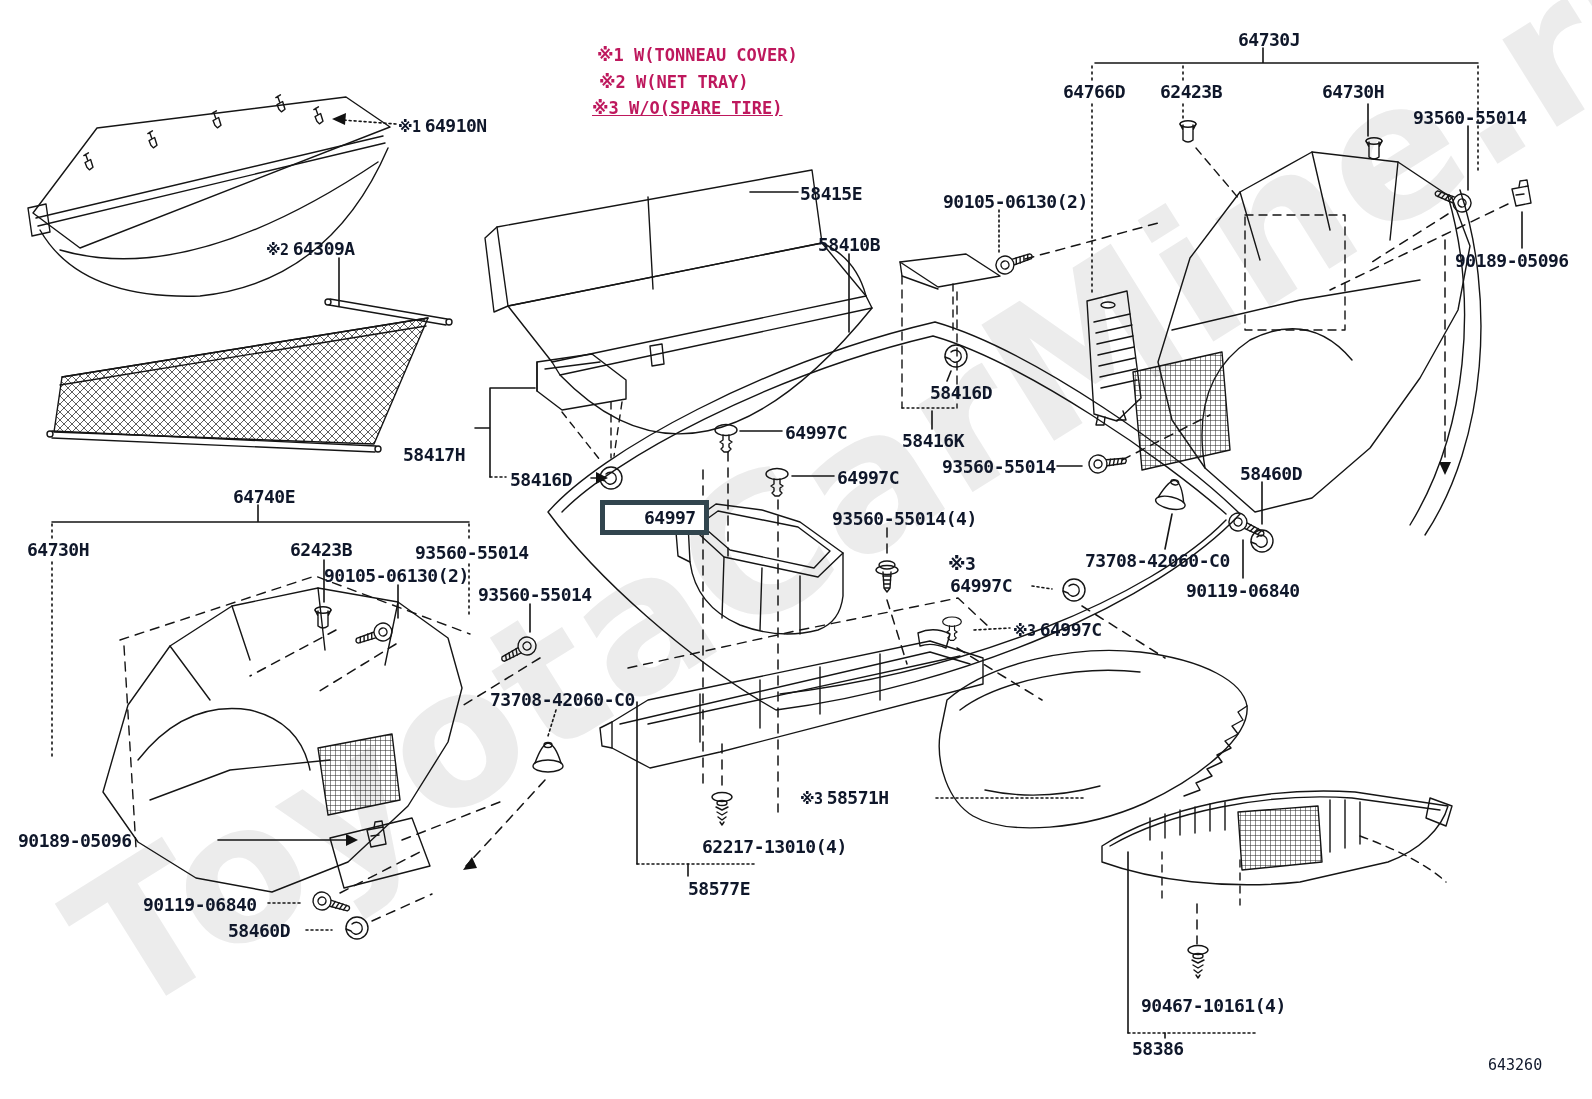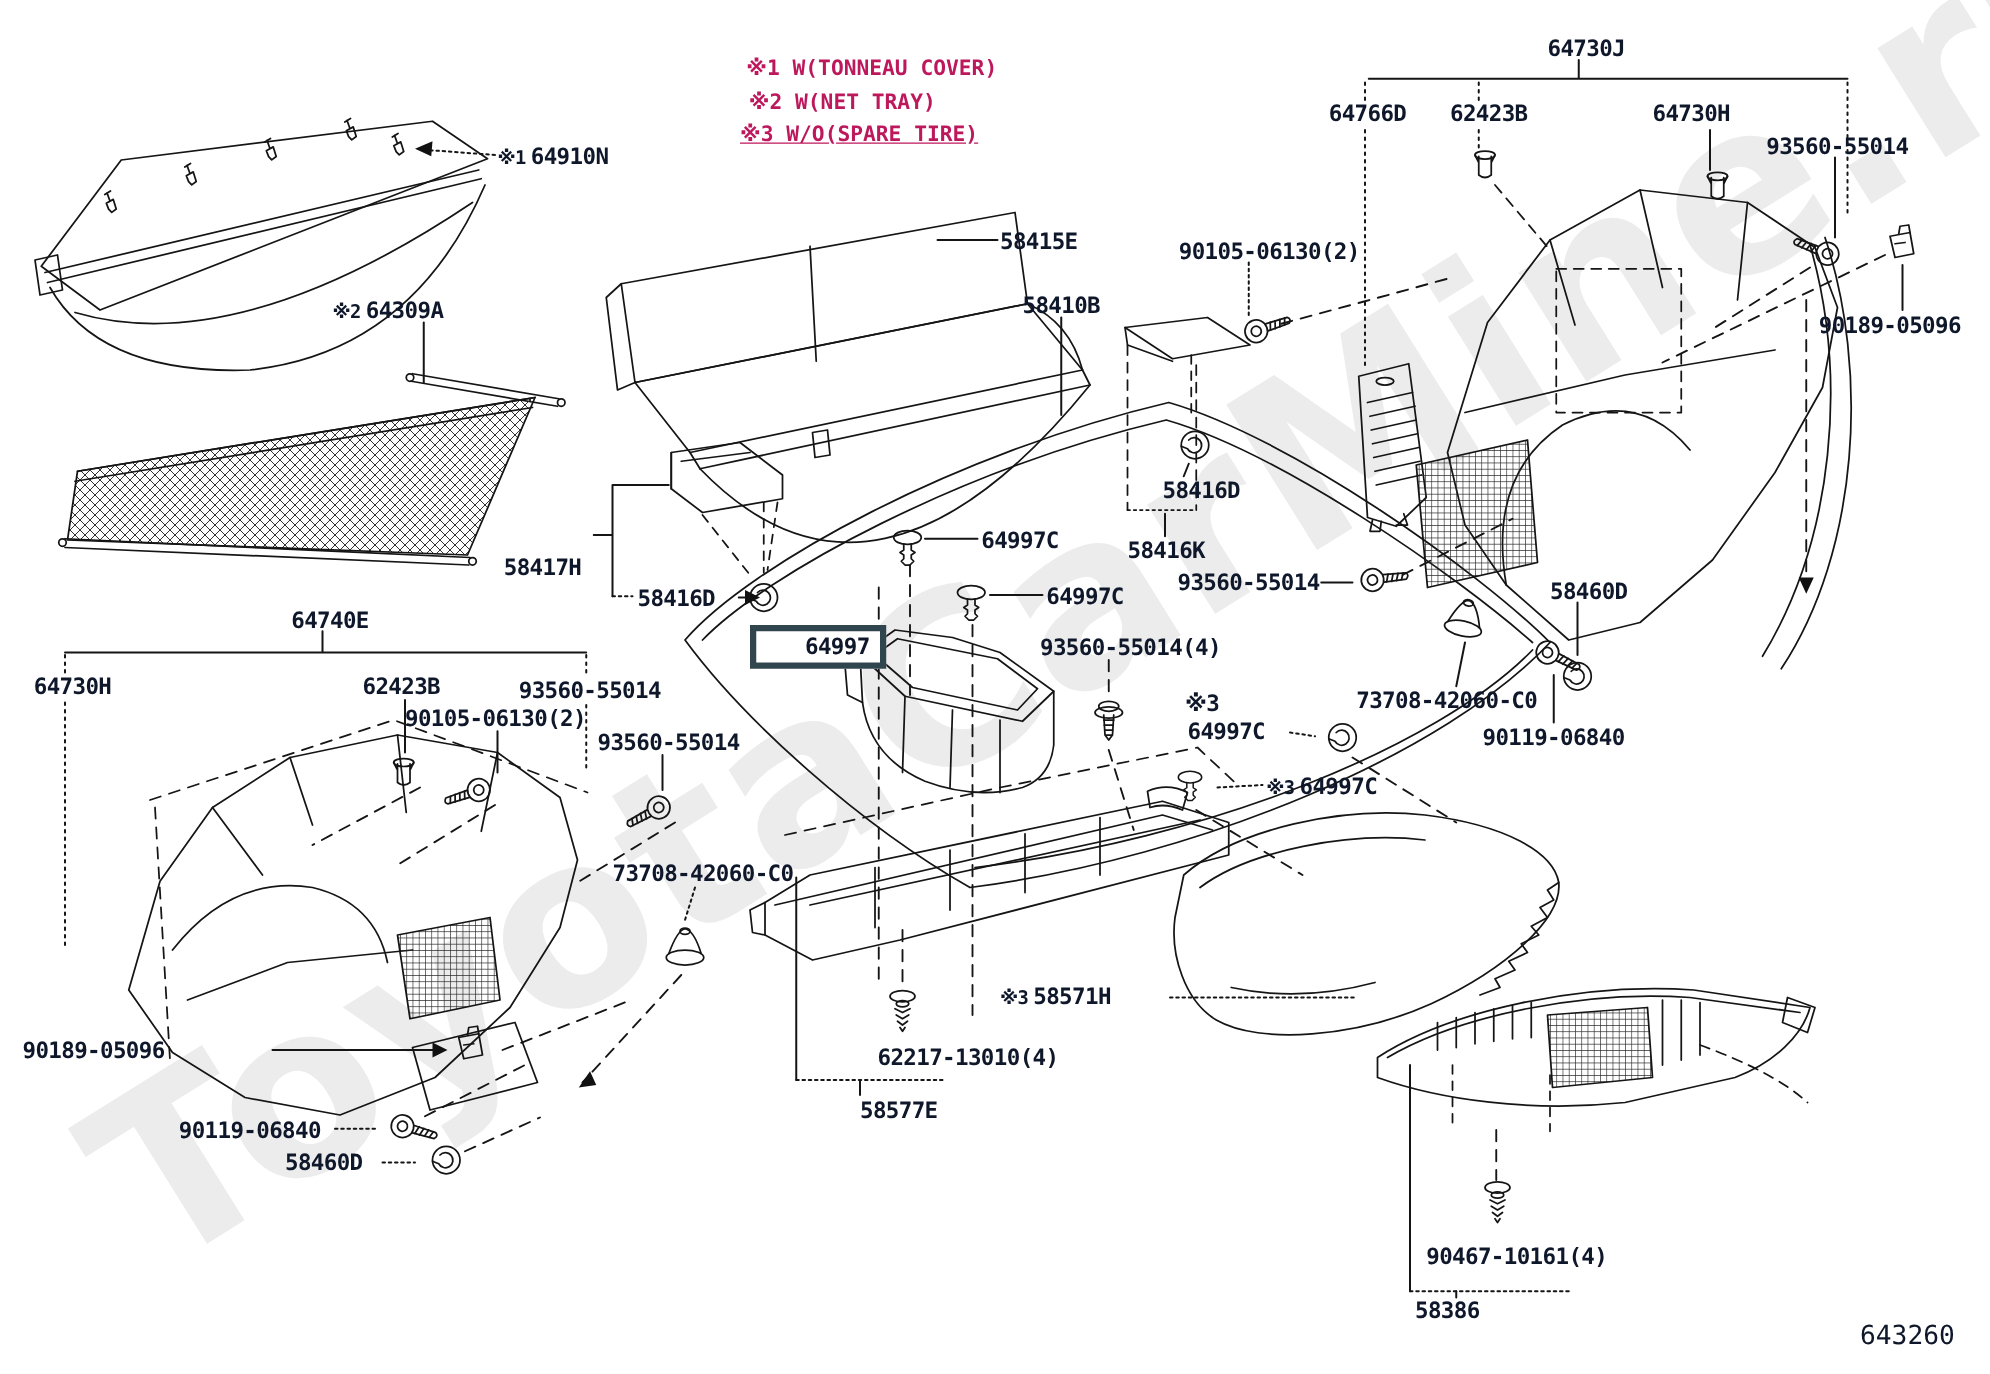--- a/index.html
+++ b/index.html
@@ -7,21 +7,21 @@
          font-family:"DejaVu Sans Mono","DejaVu Sans",monospace;}
   .wm{position:absolute;left:34px;top:872px;z-index:0;white-space:nowrap;line-height:1;
       font:700 188px "DejaVu Sans",sans-serif;color:#ececec;letter-spacing:2px;
       transform:rotate(-32deg);transform-origin:0 0;pointer-events:none;}
   svg.draw{position:absolute;left:0;top:0;z-index:1;}
   .layer{position:absolute;left:0;top:0;width:100%;height:100%;z-index:2;}
   .plabel{position:absolute;white-space:nowrap;line-height:1.05;color:#0f172a;
           font:700 18px "DejaVu Sans Mono","DejaVu Sans",monospace;letter-spacing:-0.5px;}
   .plabel .pre{font-size:15px;margin-right:4px;font-weight:700;}
   .plabel.boxed{border:5px solid #31454e;padding:2px 8px;background:#fff;}
-  .plabel.plain{font-weight:400;font-size:21px;letter-spacing:0;}
+  .plabel.plain{font-weight:400;font-size:15px;letter-spacing:0;}
   .note{position:absolute;white-space:nowrap;line-height:1;color:#be185d;
         font:700 17px "DejaVu Sans Mono","DejaVu Sans",monospace;}
 </style>
 </head>
 <body>
 
 <div class="stage">
 
   <div class="wm">ToyotaCarMine.ru</div>
 

